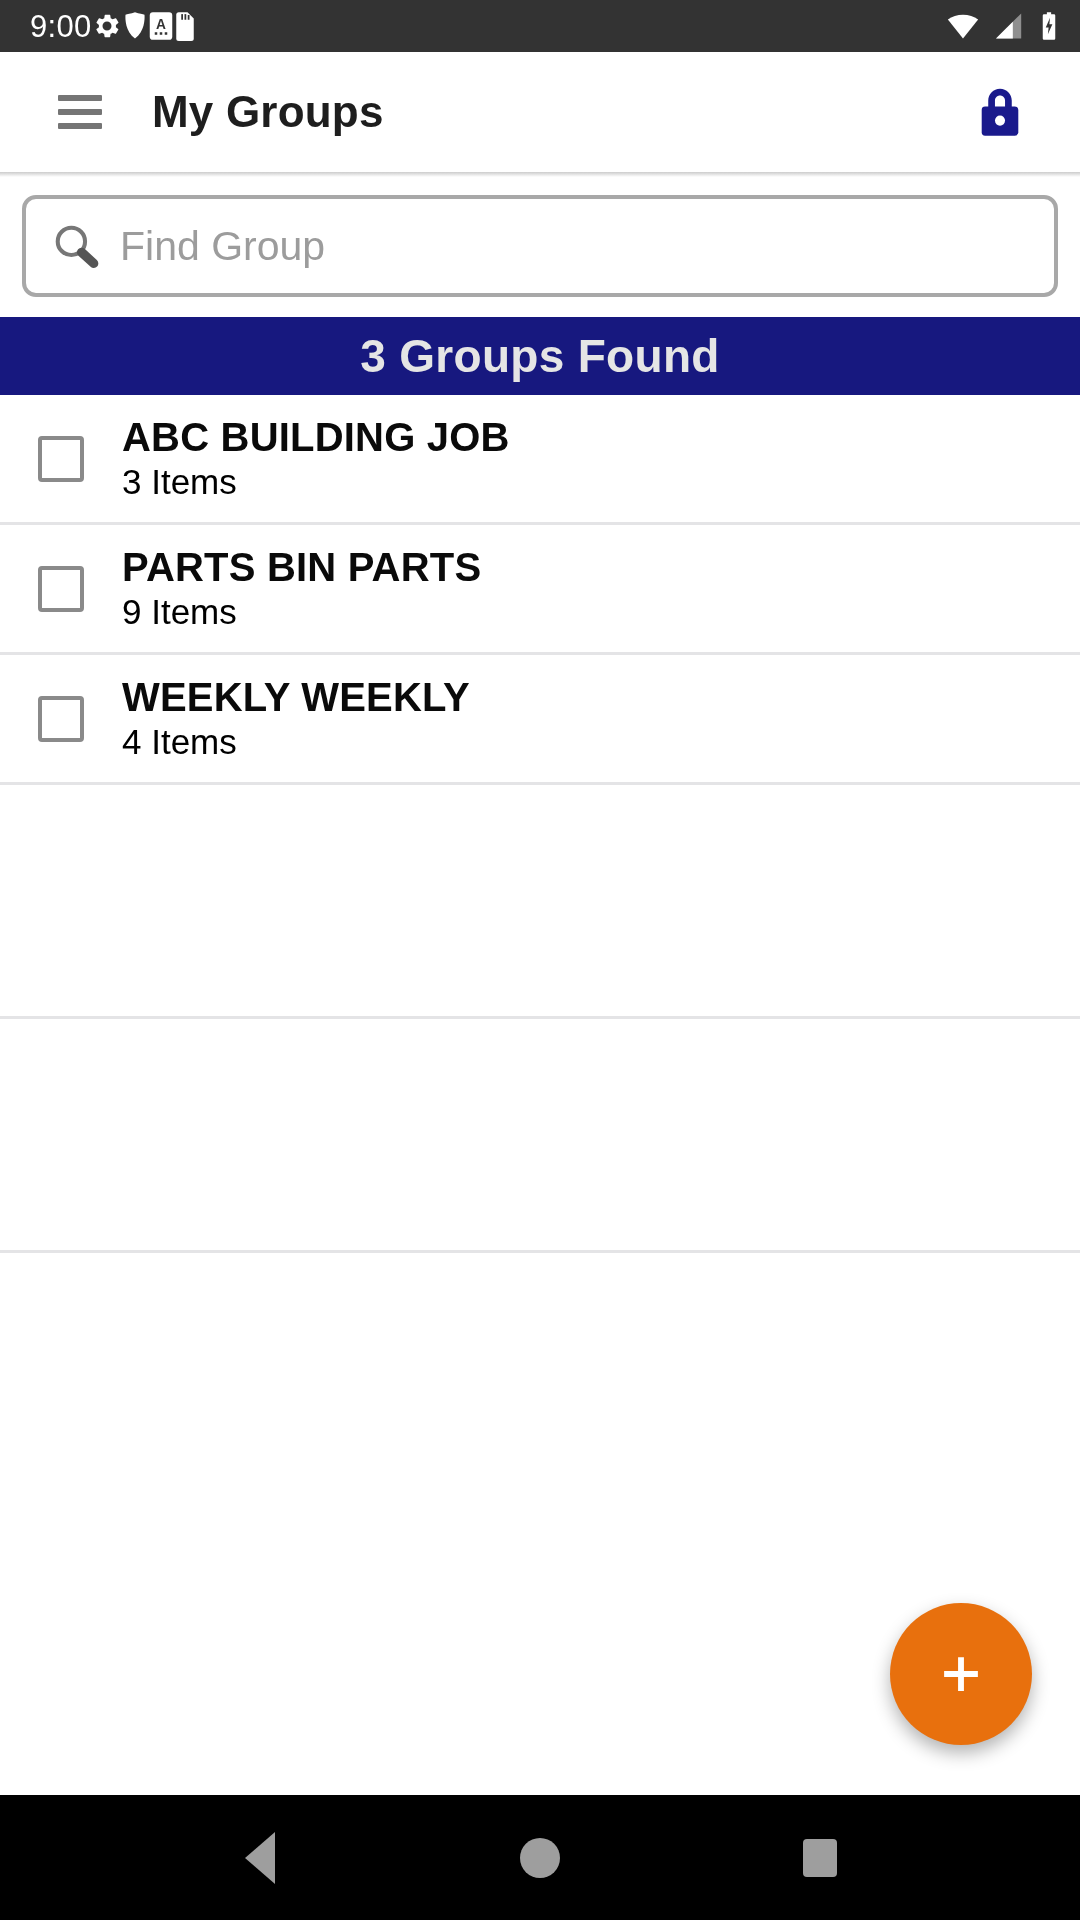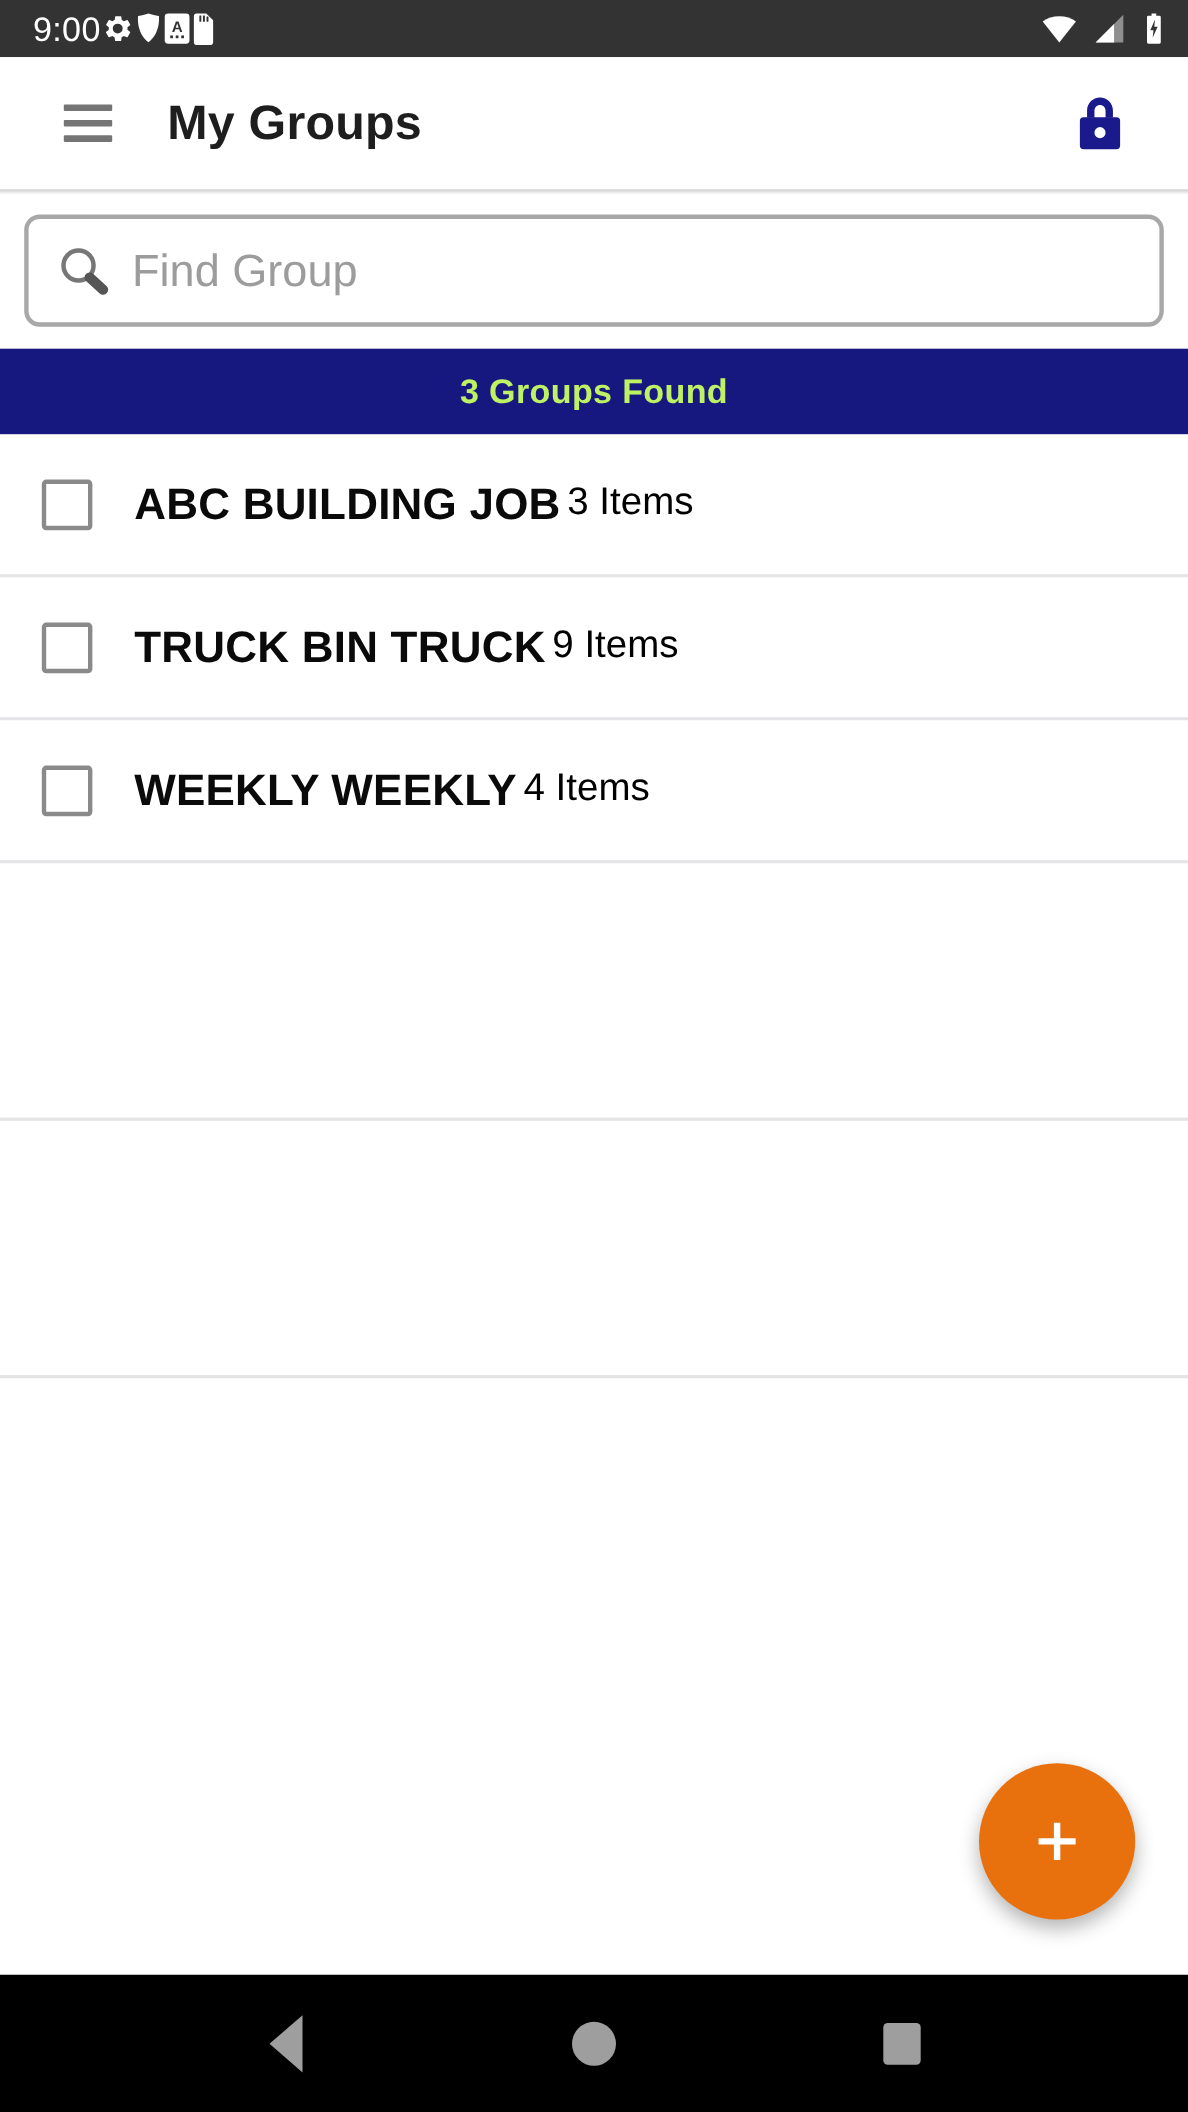--- a/index.html
+++ b/index.html
@@ -113,22 +113,22 @@
   
   .count-banner {
     background: #17187f;
     height: 78px;
     display: flex;
     align-items: center;
     justify-content: center;
     flex: 0 0 auto;
   }
   .count-banner-text {
-    color: #bef264;
-    font-size: 31px;
+    color: #e5e5e5;
+    font-size: 46px;
     font-weight: bold;
     letter-spacing: 0.3px;
   }
 
   
   .list-area {
     flex: 1 1 auto;
     background: #ffffff;
     position: relative;
     overflow: hidden;
@@ -146,20 +146,21 @@
     width: 46px; height: 46px;
     border: 4px solid #8a8a8a;
     border-radius: 4px;
     background: #ffffff;
     flex: 0 0 auto;
     cursor: pointer;
   }
   .row-texts {
     margin-left: 38px;
     display: flex;
+    flex-direction: column;
     justify-content: center;
     gap: 6px;
   }
   .row-title {
     font-size: 40px;
     font-weight: bold;
     color: #0a0a0a;
     letter-spacing: 0.2px;
     line-height: 1.05;
     white-space: nowrap;
@@ -327,21 +328,21 @@
         <div class="row-check"></div>
         <div class="row-texts">
           <div class="row-title">ABC BUILDING JOB</div>
           <div class="row-sub">3 Items</div>
         </div>
       </div>
 
       <div class="group-row">
         <div class="row-check"></div>
         <div class="row-texts">
-          <div class="row-title">TRUCK BIN TRUCK</div>
+          <div class="row-title">PARTS BIN PARTS</div>
           <div class="row-sub">9 Items</div>
         </div>
       </div>
 
       <div class="group-row">
         <div class="row-check"></div>
         <div class="row-texts">
           <div class="row-title">WEEKLY WEEKLY</div>
           <div class="row-sub">4 Items</div>
         </div>

